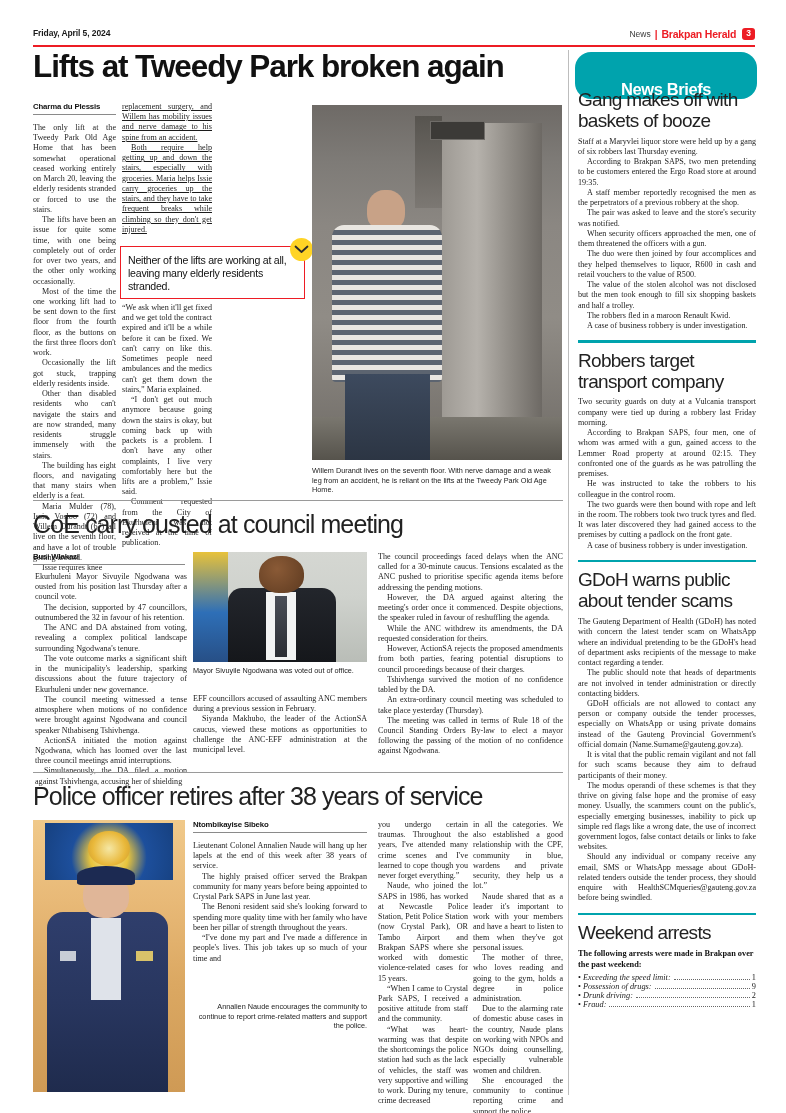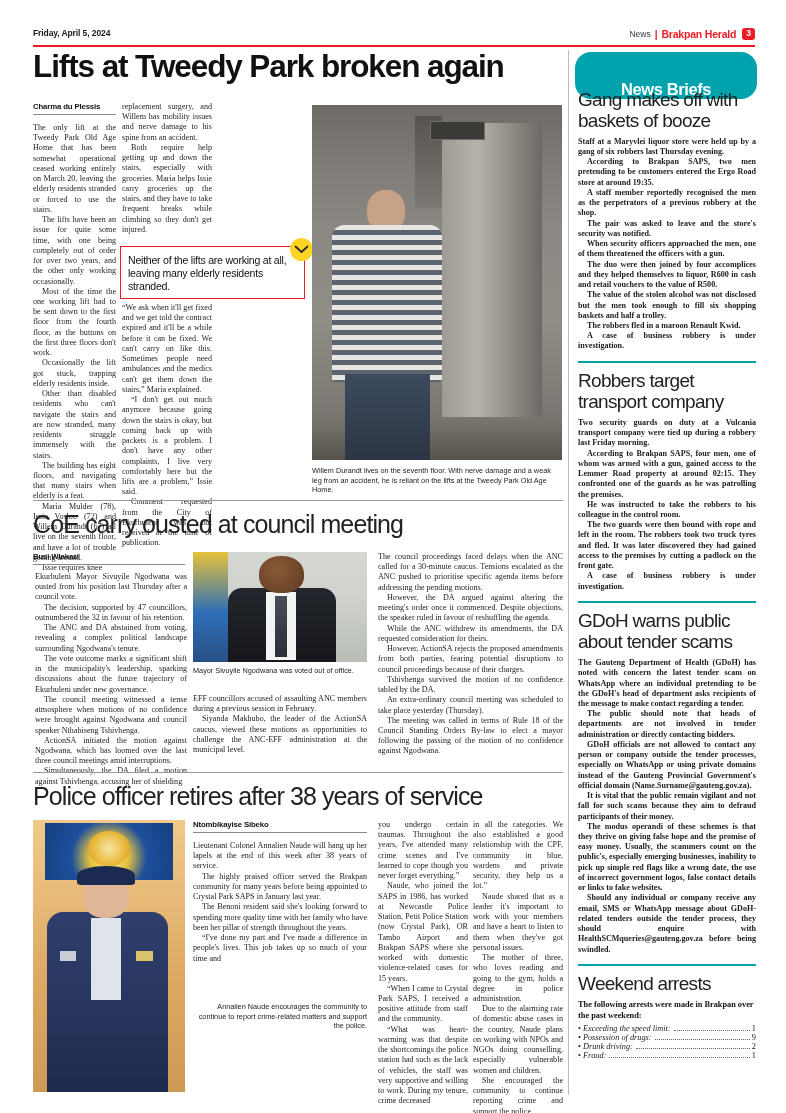--- a/index.html
+++ b/index.html
@@ -80,21 +80,21 @@
     font-weight: 700; font-size: 7.8px; color: #111;
     letter-spacing: -0.15px; padding-bottom: 3px;
     border-bottom: 0.8px solid #8a8a8a;
     margin-bottom: 6px;
   }
 
   
   .body-col { position: absolute; font-size: 8.1px; line-height: 1.265; text-align: justify; color: #1c1c1c; }
   .body-col p { text-indent: 9px; }
   .body-col p.first { text-indent: 0; }
-  .brief-body { font-size: 8.1px; line-height: 1.265; text-align: justify; color: #1c1c1c; font-weight: bold; }
+  .brief-body { font-size: 8.1px; line-height: 1.265; text-align: justify; color: #1c1c1c; }
   .brief-body p { text-indent: 9px; }
   .brief-body p.first { text-indent: 0; }
 
   
   .pullquote {
     position: absolute; left: 120px; top: 246px; width: 185px; height: 53px;
     border: 1.6px solid #ed1c24;
     background: #ffffff;
   }
   .pullquote-text {
@@ -210,21 +210,21 @@
     <p class="first">The only lift at the Tweedy Park Old Age Home that has been somewhat operational ceased working entirely on March 20, leaving the elderly residents stranded or forced to use the stairs.</p>
     <p>The lifts have been an issue for quite some time, with one being completely out of order for over two years, and the other only working occasionally.</p>
     <p>Most of the time the one working lift had to be sent down to the first floor from the fourth floor, as the buttons on the first three floors don't work.</p>
     <p>Occasionally the lift got stuck, trapping elderly residents inside.</p>
     <p>Other than disabled residents who can't navigate the stairs and are now stranded, many residents struggle immensely with the stairs.</p>
     <p>The building has eight floors, and navigating that many stairs when elderly is a feat.</p>
     <p>Maria Mulder (78), Issie Vosloo (72) and Willem Durandt (67) all live on the seventh floor, and have a lot of trouble getting around.</p>
     <p>Issie requires knee</p>
   </div>
 
-  <div class="body-col" style="left:122px; top:102px; width:90px;">
+  <div class="body-col" style="left:122px; top:102px; width:90px;text-decoration:underline;">
     <p class="first">replacement surgery, and Willem has mobility issues and nerve damage to his spine from an accident.</p>
     <p>Both require help getting up and down the stairs, especially with groceries. Maria helps Issie carry groceries up the stairs, and they have to take frequent breaks while climbing so they don't get injured.</p>
   </div>
 
   <div class="pullquote">
     <div class="pullquote-text">Neither of the lifts are working at all, leaving many elderly residents stranded.</div>
     <div class="pullquote-badge">
       <svg width="15" height="9" viewBox="0 0 15 9" aria-hidden="true">
         <path d="M1.5 1.5 L7.5 7 L13.5 1.5" fill="none" stroke="#2b2b2b" stroke-width="1.8" stroke-linecap="round" stroke-linejoin="round"></path>
       </svg>
@@ -391,21 +391,21 @@
     <div class="ph3-head"></div>
     <div class="ph3-cap"></div>
   </div>
 
   <div style="position:absolute; left:193px; top:820px; width:174px;">
     <div class="byline">Ntombikayise Sibeko</div>
   </div>
 
   <div class="body-col" style="left:193px; top:841px; width:174px;">
     <p class="first">Lieutenant Colonel Annalien Naude will hang up her lapels at the end of this week after 38 years of service.</p>
-    <p>The highly praised officer served the Brakpan community for many years before being appointed to Crystal Park SAPS in January last year.</p>
+    <p>The highly praised officer served the Brakpan community for many years before being appointed to Crystal Park SAPS in June last year.</p>
     <p>The Benoni resident said she's looking forward to spending more quality time with her family who have been her pillar of strength throughout the years.</p>
     <p>“I've done my part and I've made a difference in people's lives. This job takes up so much of your time and</p>
   </div>
 
   <div class="caption" style="left:193px; top:1002px; width:174px;text-align:right;">Annalien Naude encourages the community to continue to report crime-related matters and support the police.</div>
 
   <div class="body-col" style="left:378px; top:820px; width:90px;">
     <p class="first">you undergo certain traumas. Throughout the years, I've attended many crime scenes and I've learned to cope though you never forget everything.”</p>
     <p>Naude, who joined the SAPS in 1986, has worked at Newcastle Police Station, Petit Police Station (now Crystal Park), OR Tambo Airport and Brakpan SAPS where she worked with domestic violence-related cases for 15 years.</p>
     <p>“When I came to Crystal Park SAPS, I received a positive attitude from staff and the community.</p>

